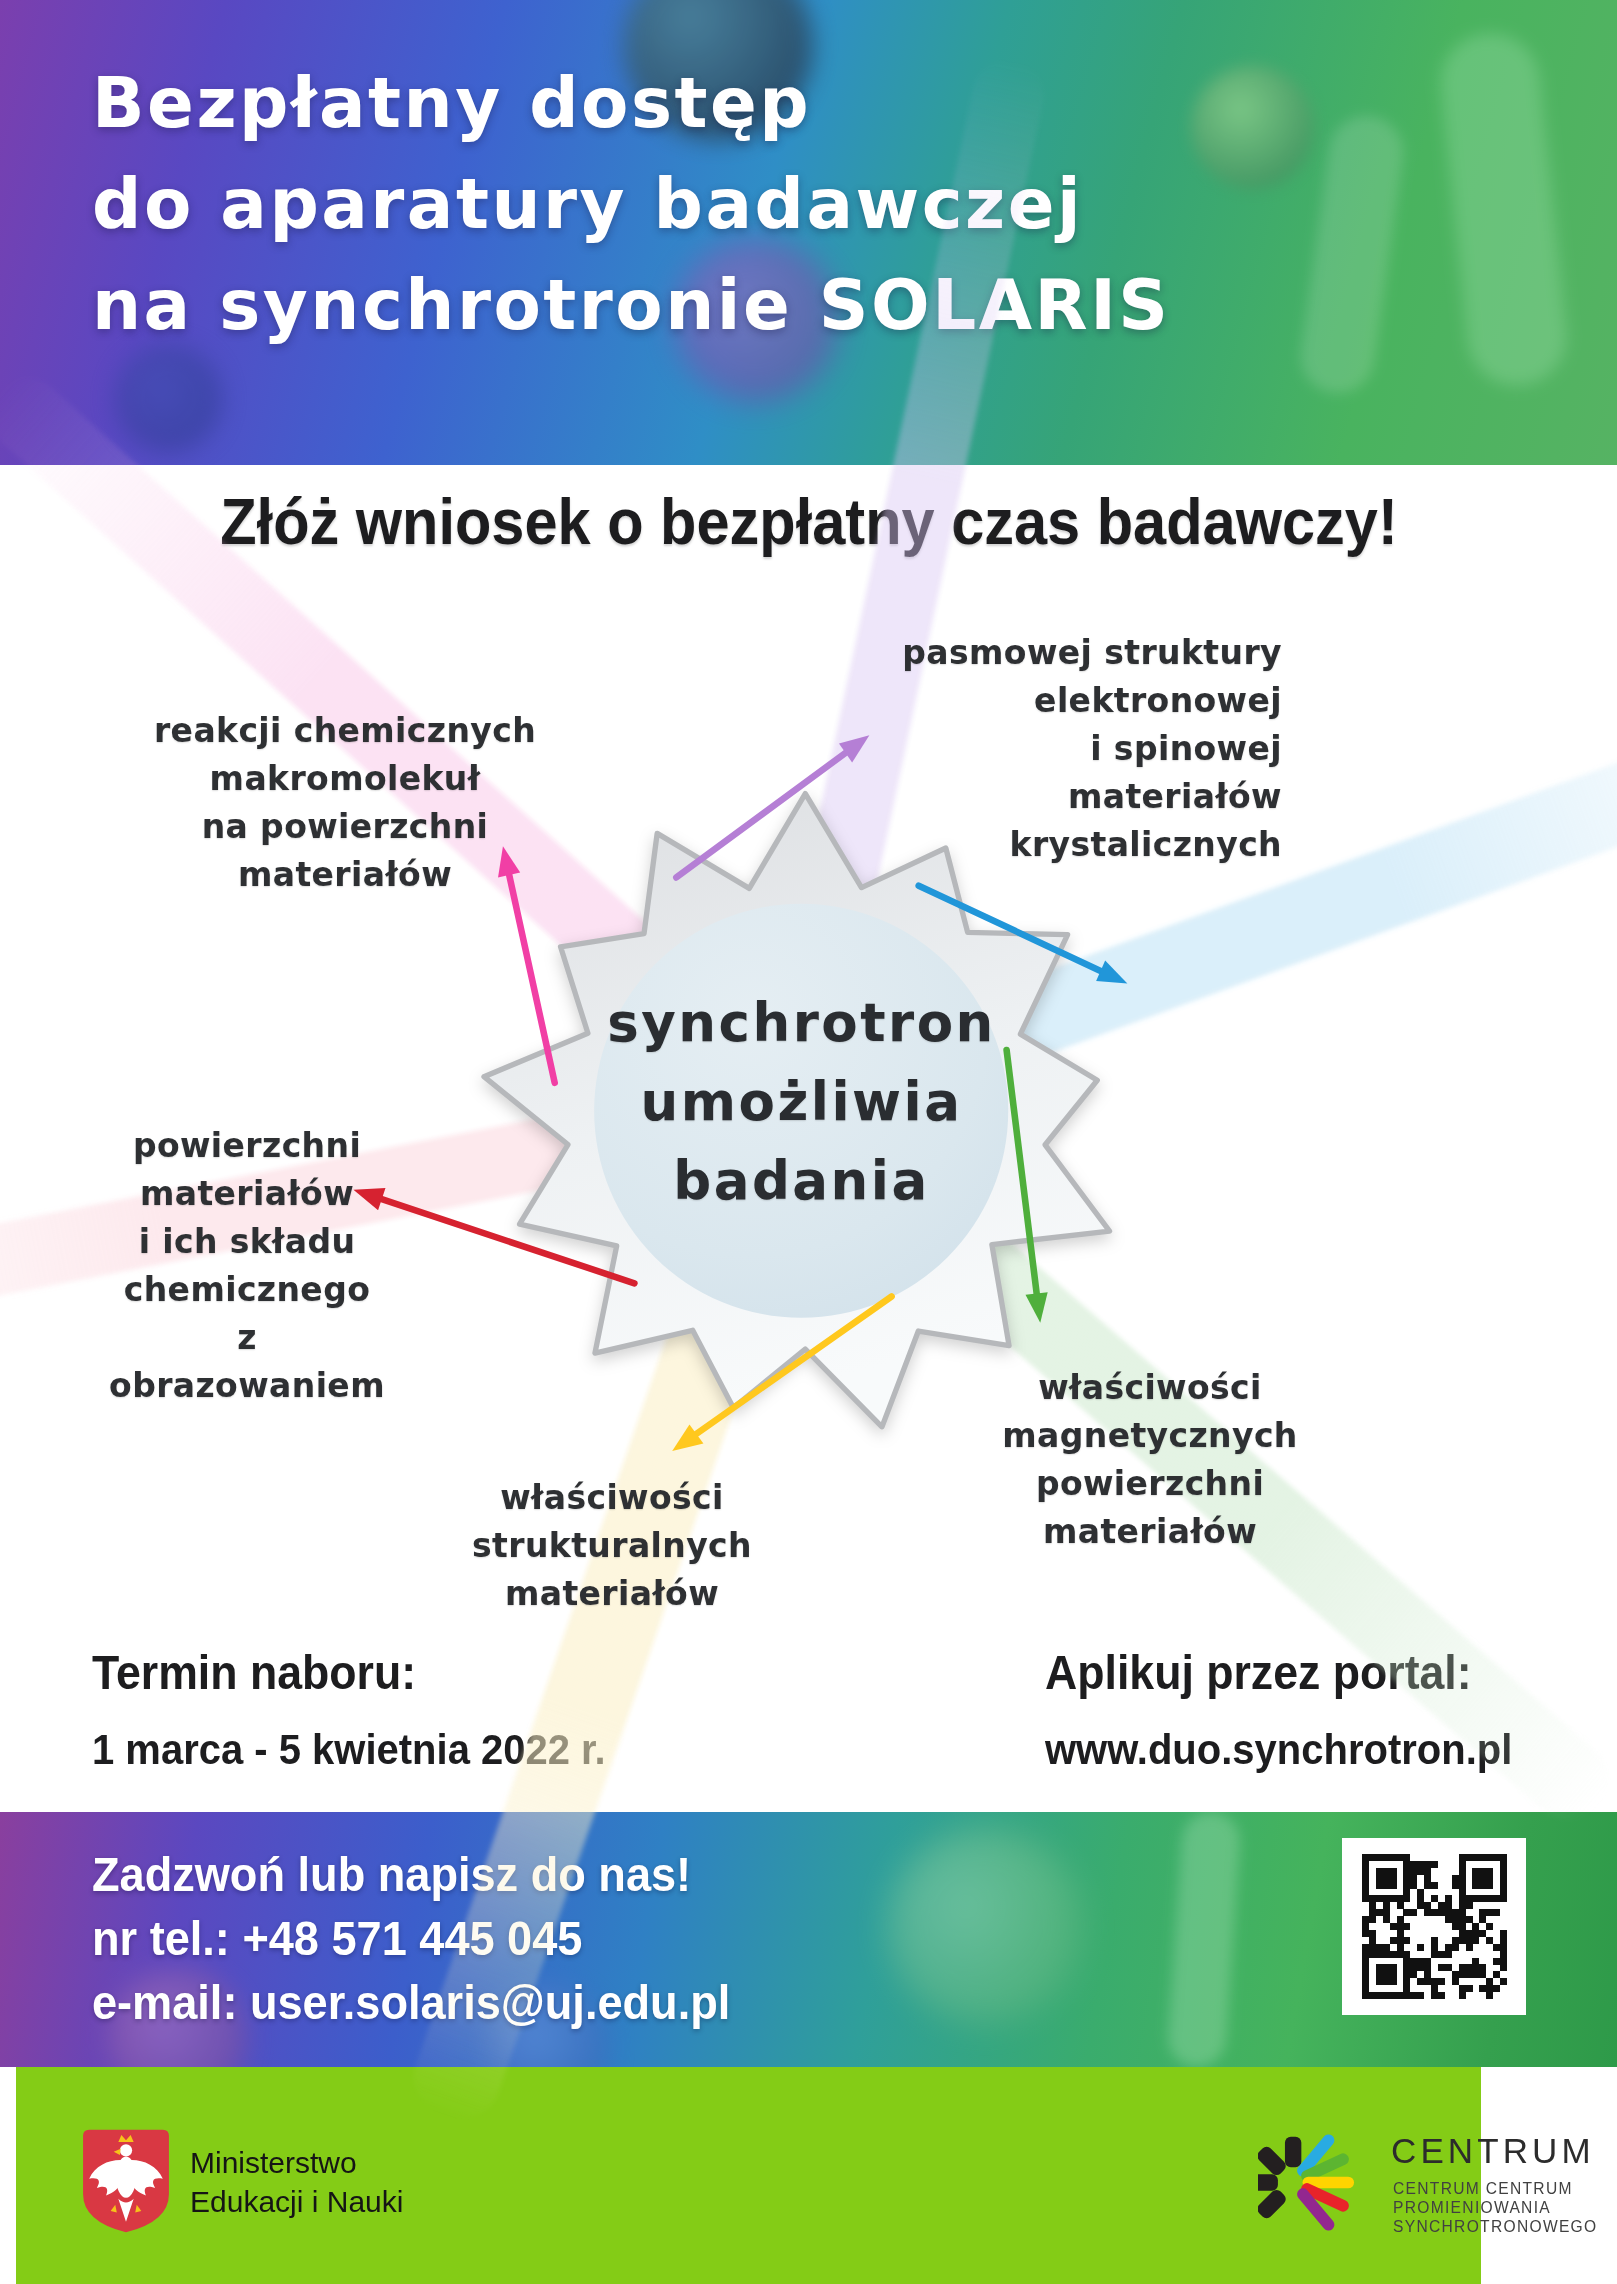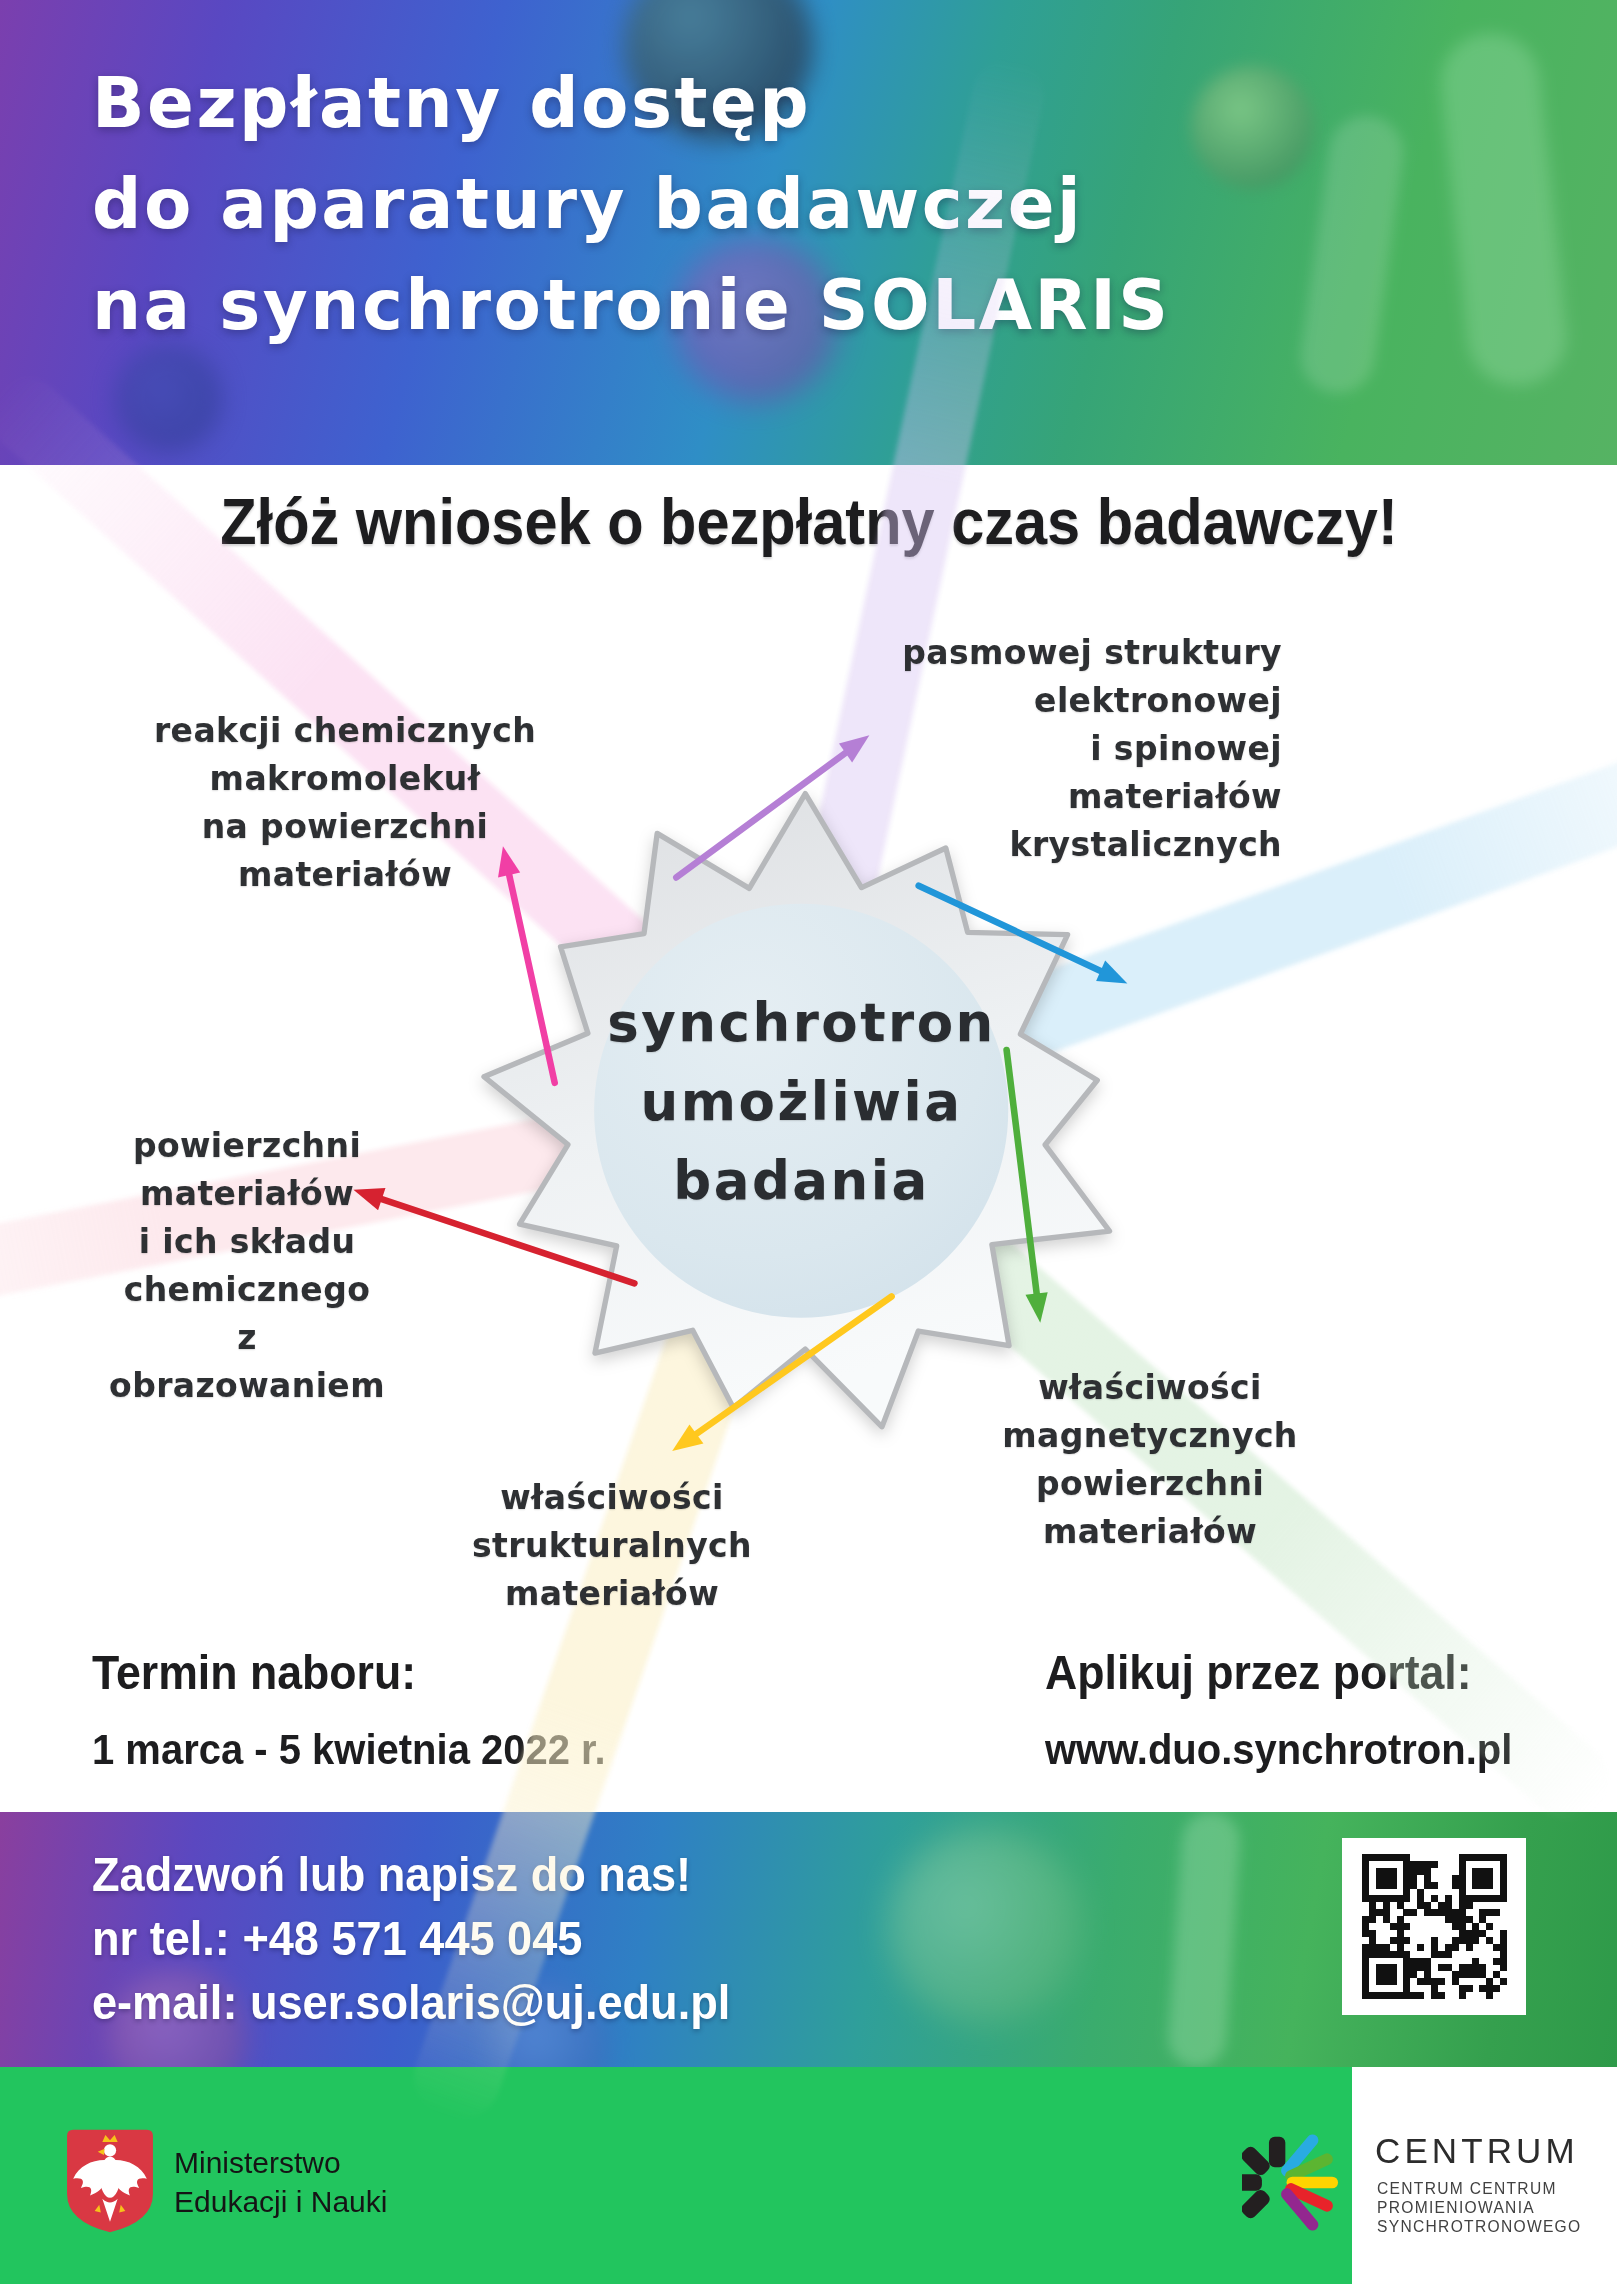--- a/index.html
+++ b/index.html
@@ -90,21 +90,21 @@
        background:rgba(230,255,230,.22);filter:blur(6.6px);transform:rotate(4deg);}
   .band-line{position:absolute;left:92px;color:#fff;font-weight:bold;font-size:48px;
     transform:scaleX(.94);transform-origin:left center;white-space:nowrap;
     text-shadow:0 1.6px 5px rgba(0,0,40,.30);}
   .band-l0{top:1847px;} .band-l1{top:1911px;} .band-l2{top:1975px;}
 
   .qr-box{left:1342px;top:1838px;width:184px;height:177px;background:#fff;z-index:3;}
   .qr-box svg{position:absolute;left:20px;top:16.4px;}
 
   
-  .footer{left:0;top:2067px;width:1352px;height:217px;background:#22c55e;}
+  .footer{left:16px;top:2067px;width:1465px;height:217px;background:#84cc16;}
   .eagle{left:64px;top:2126px;}
   .ministry{left:174px;top:2143px;font-size:30px;line-height:39px;color:#151515;
     white-space:pre-line;}
   .funding{left:442px;top:2136px;width:739px;font-size:22px;line-height:32px;
     text-align:justify;color:#3b3b3b;}
   .solaris-fan{left:1242px;top:2125px;}
   .solaris-name{left:1375px;top:2131px;font-size:35px;letter-spacing:4.1px;color:#2c2c2c;}
   .solaris-sub{left:1377px;top:2179px;font-size:15.6px;line-height:19px;
     letter-spacing:1.3px;color:#414141;white-space:pre-line;}
 </style>

